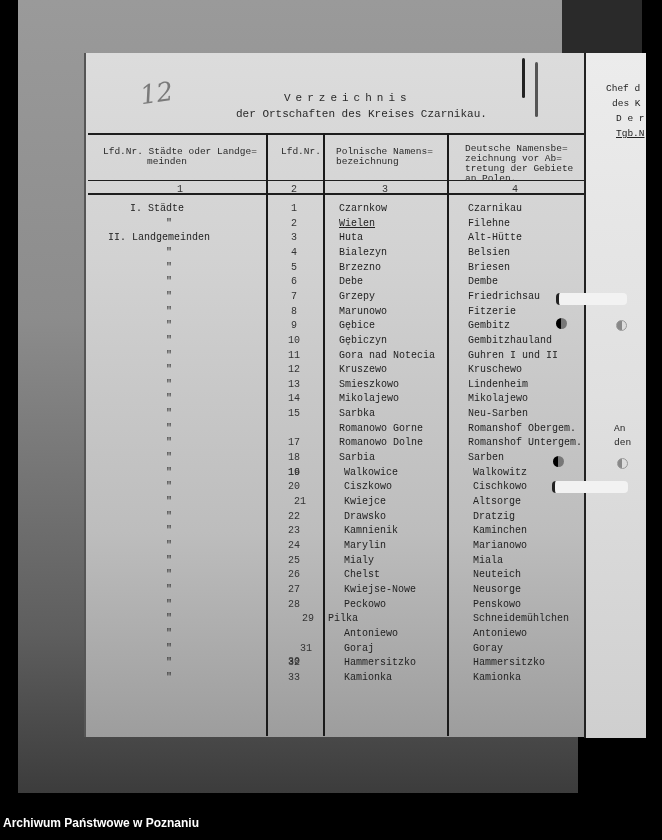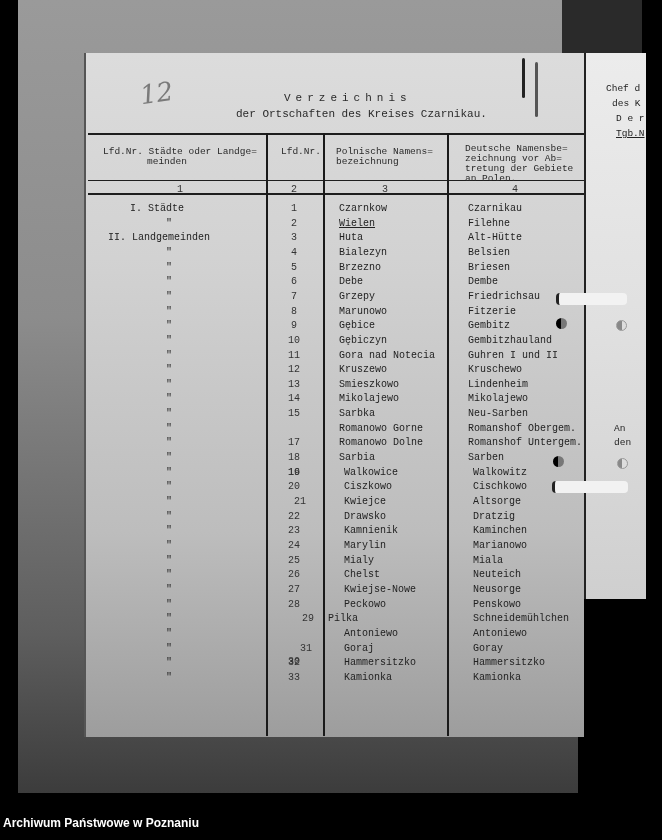--- a/index.html
+++ b/index.html
@@ -11,21 +11,21 @@
       position: absolute; left: 18px; top: 0; width: 560px; height: 793px;
       background: linear-gradient(180deg, #9a9a9a 0%, #8c8c8c 40%, #5e5e5e 80%, #3c3c3c 100%);
     }
     .dark-gap { position: absolute; left: 562px; top: 0; width: 80px; height: 55px; background: #2a2a2a; }
     .page {
       position: absolute; left: 86px; top: 53px; width: 498px; height: 684px;
       background: linear-gradient(180deg, #dcdcdc 0%, #d2d2d2 30%, #bdbdbd 70%, #9d9d9d 100%);
       box-shadow: -2px 0 0 #555;
     }
     .right-page {
-      position: absolute; left: 584px; top: 53px; width: 60px; height: 546px;
+      position: absolute; left: 584px; top: 53px; width: 60px; height: 685px;
       background: linear-gradient(180deg, #ececec 0%, #e0e0e0 50%, #cfcfcf 100%);
       border-left: 2px solid #222;
     }
     .right-strip { position: absolute; left: 644px; top: 0; width: 18px; height: 793px; background: #000; }
     .handnum {
       position: absolute; left: 140px; top: 78px; font-family: "DejaVu Serif", serif; font-style: italic;
       font-size: 26px; color: #7a7a7a; transform: rotate(-8deg);
     }
     .title1 { position: absolute; left: 284px; top: 92px; font-size: 11px; letter-spacing: 5px; color: #2a2a2a; }
     .title2 { position: absolute; left: 236px; top: 108px; font-size: 11px; color: #2a2a2a; }

